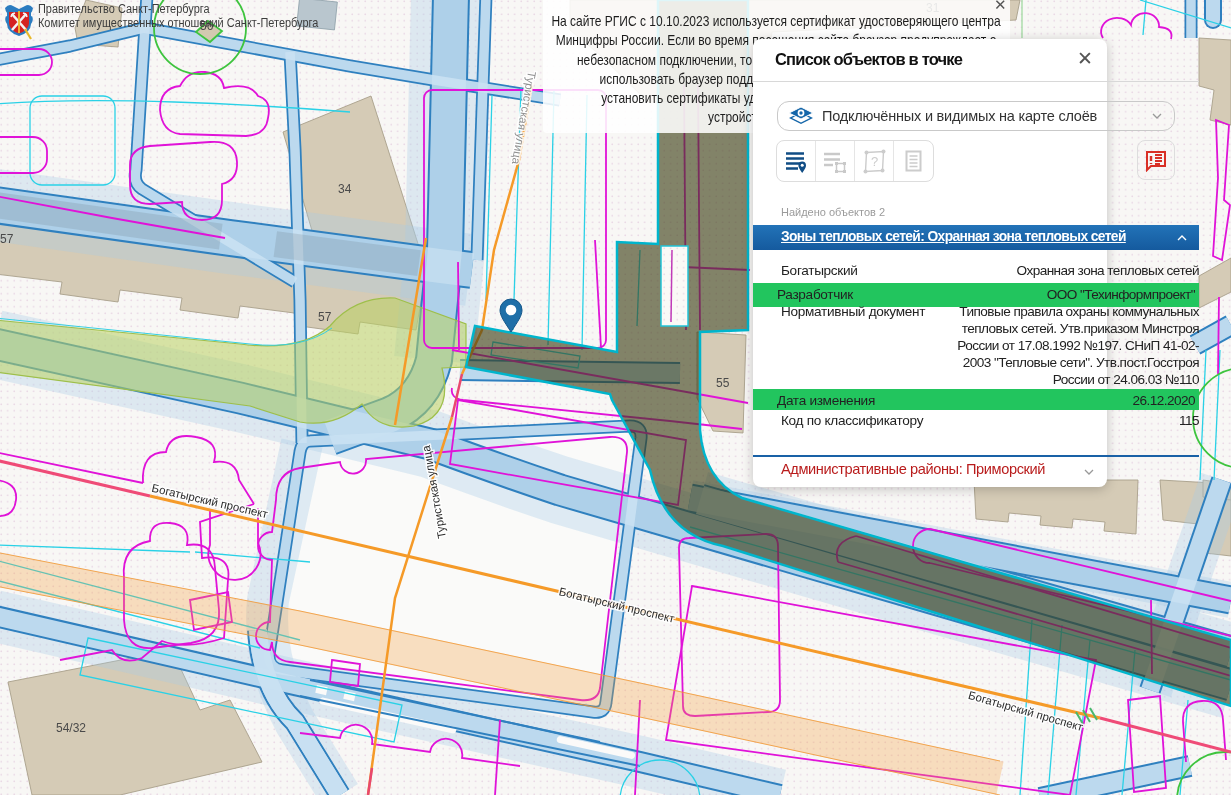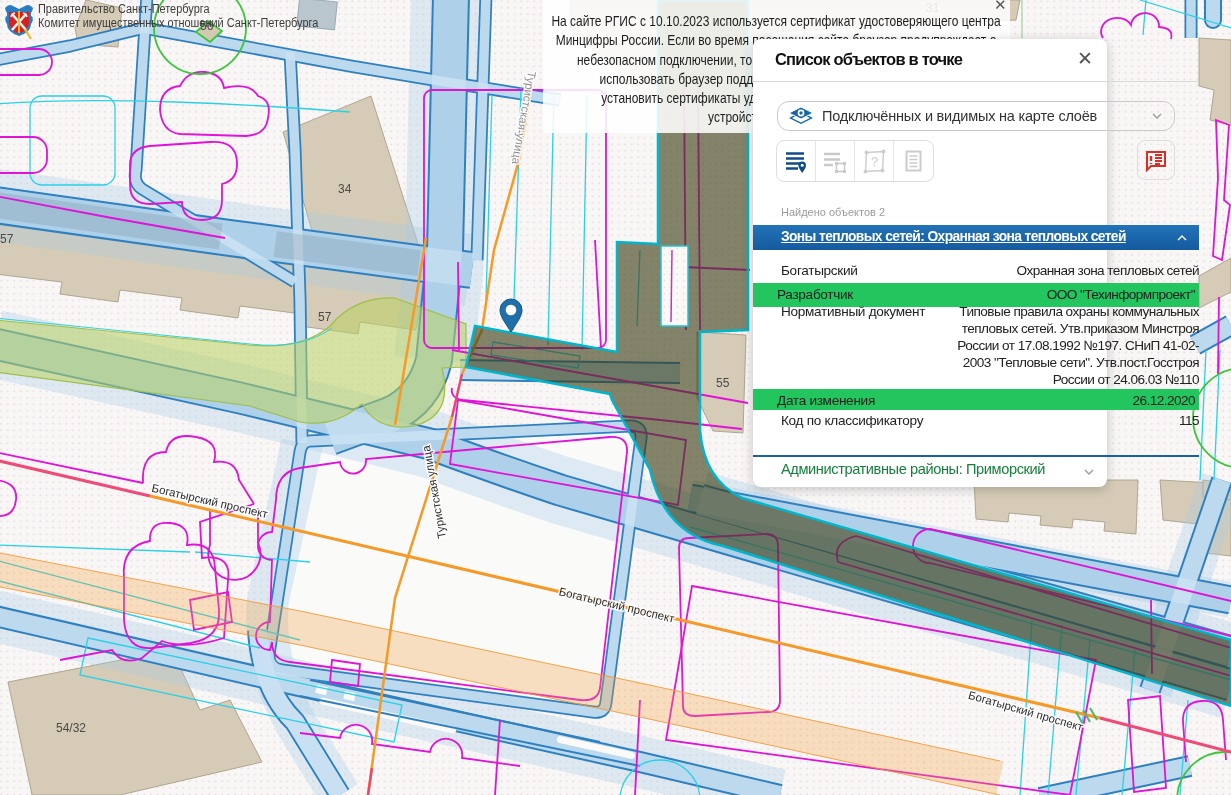--- a/index.html
+++ b/index.html
@@ -22,21 +22,21 @@
 .rbtn{position:absolute;left:384px;top:101px;width:38px;height:40px;border:1px solid #ddd;border-radius:8px;box-sizing:border-box;display:flex;align-items:center;justify-content:center;}
 .found{position:absolute;left:28px;top:167px;font-size:11px;color:#9b9b9b;}
 .bluebar{position:absolute;left:0;top:186px;width:446px;height:25px;background:linear-gradient(#2273b8,#155a9e);color:#fff;}
 .bluebar span{position:absolute;left:28px;top:4px;font-size:13.8px;font-weight:bold;letter-spacing:-0.6px;white-space:nowrap;text-decoration:underline;}
 .tbl{position:absolute;left:0;top:211px;width:446px;font-size:13.6px;color:#222;letter-spacing:-0.5px;}
 .row{position:relative;display:flex;padding:3px 0 4px 28px;line-height:17px;}
 .row .lab{width:156px;flex:none;white-space:nowrap;letter-spacing:-0.3px;}
 .row .val{width:262px;letter-spacing:-0.55px;white-space:nowrap;text-align:right;}
 .odd{background:#22c55e;padding-left:24px;}
 .bline{position:absolute;left:0;top:416px;width:446px;border-top:2px solid #1961a6;}
-.adm{position:absolute;left:28px;top:422px;font-size:14.6px;color:#15803d;letter-spacing:-0.4px;}
+.adm{position:absolute;left:28px;top:422px;font-size:14.6px;color:#b91c1c;letter-spacing:-0.4px;}
 .chev{position:absolute;width:10px;height:10px;}
 svg text{font-family:"Liberation Sans",sans-serif;}
 </style>
 </head>
 <body>
 <svg id="map" width="1231" height="795" viewBox="0 0 1231 795">
 <defs>
 <pattern id="dots" width="6.5" height="6.5" patternUnits="userSpaceOnUse">
 <circle cx="1.2" cy="1.2" r="0.8" fill="#bb78b2" opacity="0.6"></circle>
 </pattern>

